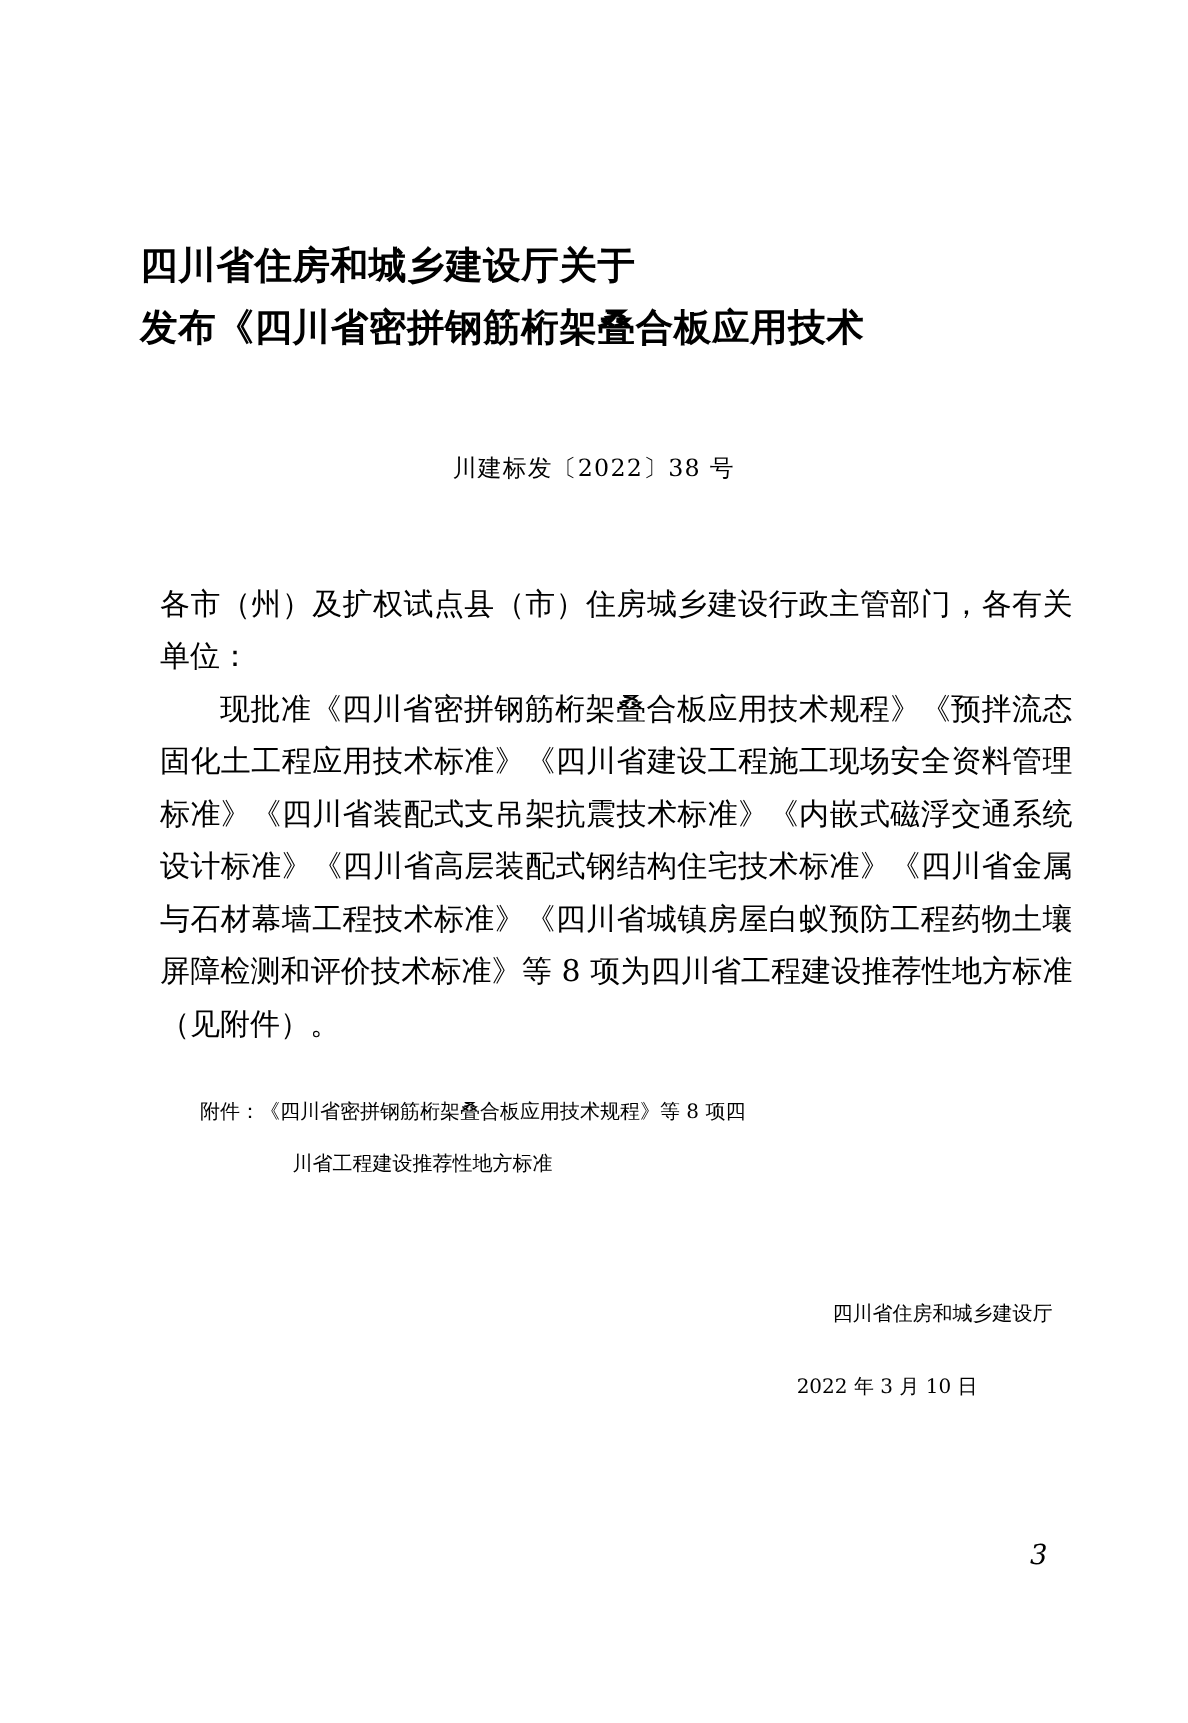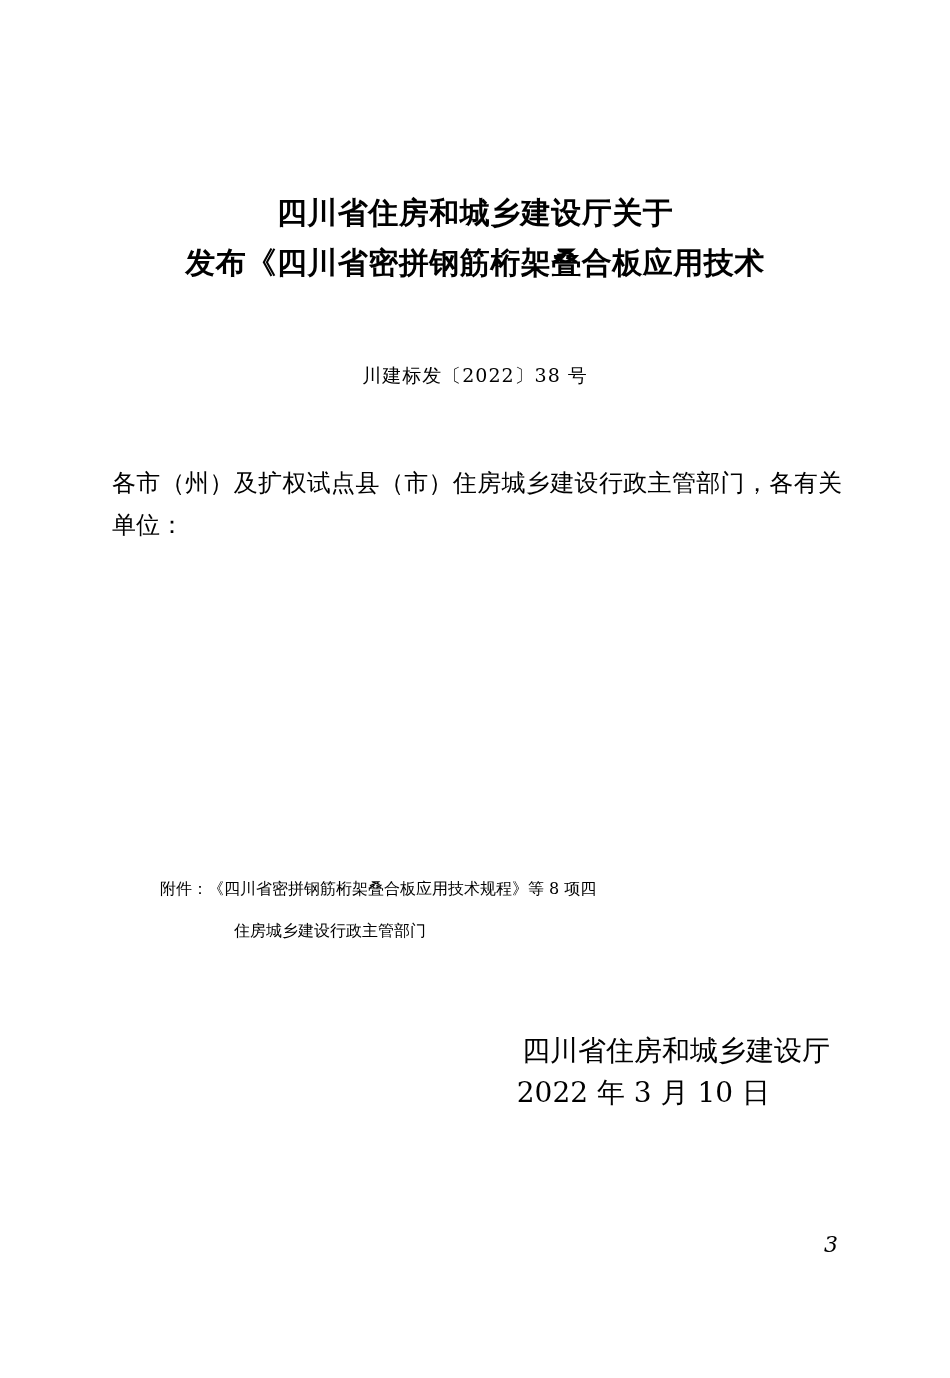--- a/index.html
+++ b/index.html
@@ -19,21 +19,21 @@
     position: absolute;
     top: 0; left: 0;
     width: 950px;
     height: 1378px;
   }
   .doc-title {
     position: absolute;
     top: 188px;
     left: 112px;
     width: 726px;
-    text-align: center;
+    text-align: left;
     font-size: 30px;
     line-height: 50px;
     font-weight: 700;
     letter-spacing: 0.5px;
     font-family: "DejaVu Sans", "Liberation Sans", sans-serif;
   }
   .doc-title .line {
     display: block;
     white-space: nowrap;
   }
@@ -43,21 +43,21 @@
     left: 112px;
     width: 726px;
     text-align: center;
     font-size: 19px;
     line-height: 34px;
     letter-spacing: 1px;
   }
   .body-text {
     position: absolute;
     top: 462px;
-    left: 112px;
+    left: 128px;
     width: 730px;
     font-size: 24px;
     line-height: 42px;
     text-align: justify;
     text-justify: inter-ideograph;
   }
   .body-text p {
     margin: 0;
   }
   .indent2 {
@@ -75,34 +75,35 @@
     text-indent: 48px;
     margin: 0;
   }
   .attachment .att-line2 {
     margin: 0;
     padding-left: 122px;
   }
   .signature {
     position: absolute;
     top: 1030px;
-    left: 100px;
+    left: 112px;
     width: 730px;
-    font-size: 28px;
+    font-size: 16px;
     line-height: 42px;
     text-align: right;
     padding-right: 28px;
   }
   .signature .sig-org {
     display: block;
     font-family: "DejaVu Sans", "Liberation Sans", sans-serif;
   }
   .signature .sig-date {
     display: block;
     padding-right: 60px;
+    margin-top: 16px;
   }
   .page-number {
     position: absolute;
     top: 1232px;
     left: 0;
     width: 838px;
     text-align: right;
     font-size: 22px;
     font-style: italic;
   }
@@ -114,25 +115,26 @@
 
   <div class="doc-title">
     <span class="line">四川省住房和城乡建设厅关于</span>
     <span class="line">发布《四川省密拼钢筋桁架叠合板应用技术</span>
   </div>
 
   <div class="doc-number">川建标发〔2022〕38 号</div>
 
   <div class="body-text">
     <p>各市（州）及扩权试点县（市）住房城乡建设行政主管部门，各有关单位：</p>
+    <p class="indent2">现批准《四川省密拼钢筋桁架叠合板应用技术规程》《预拌流态固化土工程应用技术标准》《四川省建设工程施工现场安全资料管理标准》《四川省装配式支吊架抗震技术标准》《内嵌式磁浮交通系统设计标准》《四川省高层装配式钢结构住宅技术标准》《四川省金属与石材幕墙工程技术标准》《四川省城镇房屋白蚁预防工程药物土壤屏障检测和评价技术标准》等 8 项为四川省工程建设推荐性地方标准（见附件）。</p>
   </div>
 
   <div class="attachment">
     <p class="att-line1">附件：《四川省密拼钢筋桁架叠合板应用技术规程》等 8 项四</p>
-    <p class="att-line2">住房城乡建设行政主管部门</p>
+    <p class="att-line2">川省工程建设推荐性地方标准</p>
   </div>
 
   <div class="signature">
     <span class="sig-org">四川省住房和城乡建设厅</span>
     <span class="sig-date">2022 年 3 月 10 日</span>
   </div>
 
   <div class="page-number">3</div>
 
 </div>

